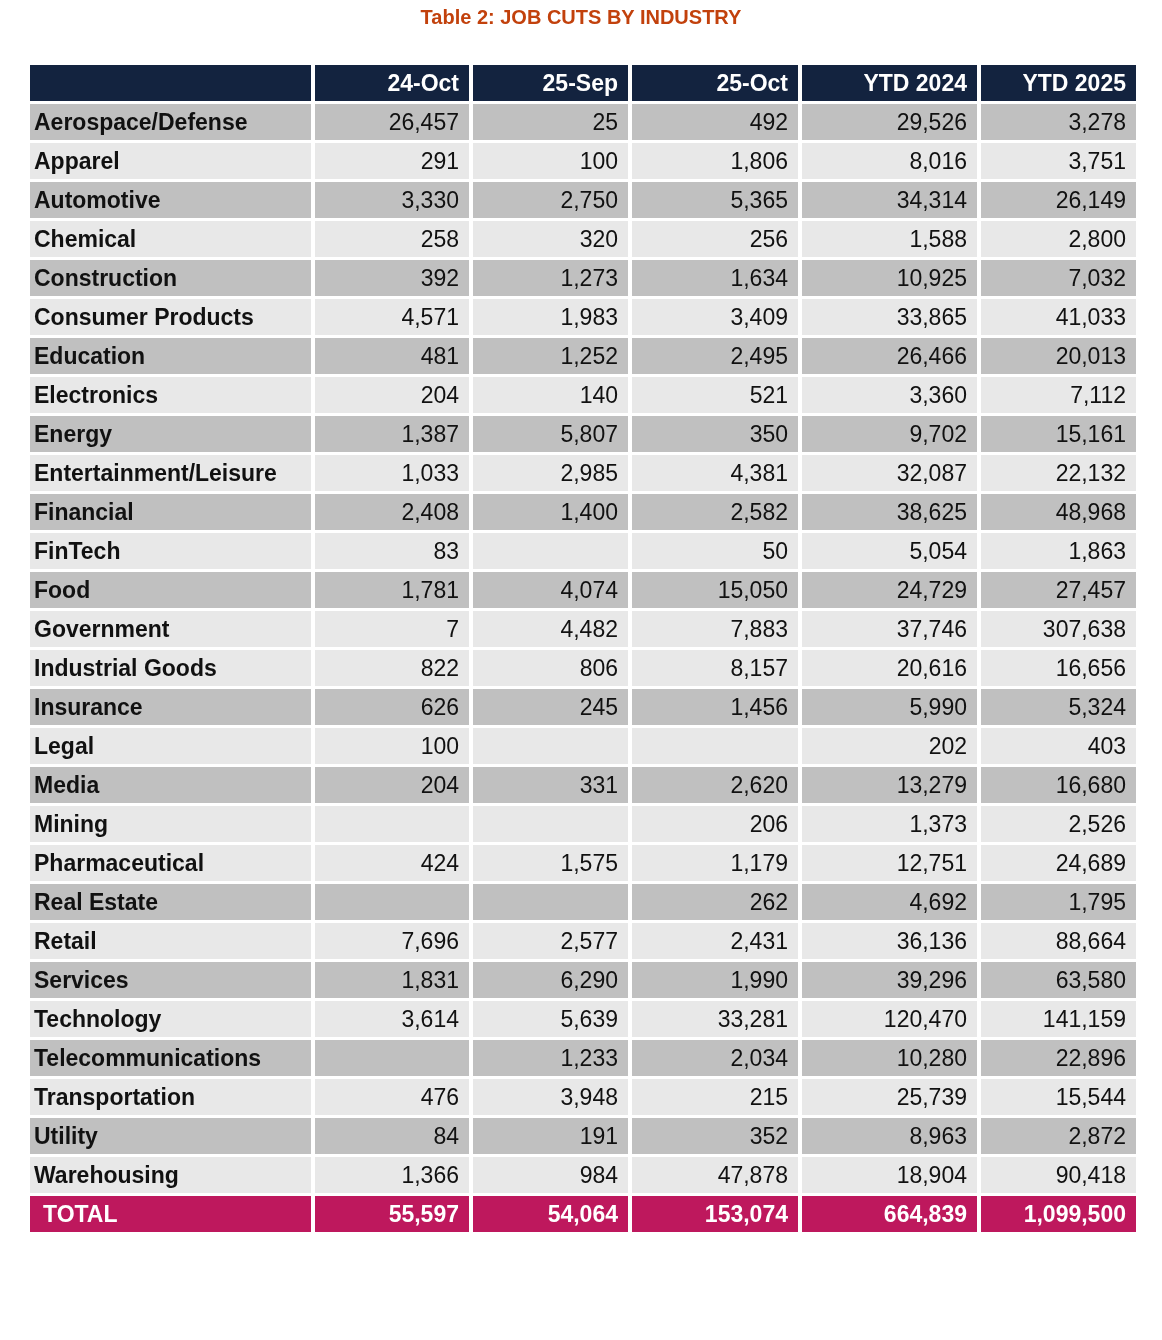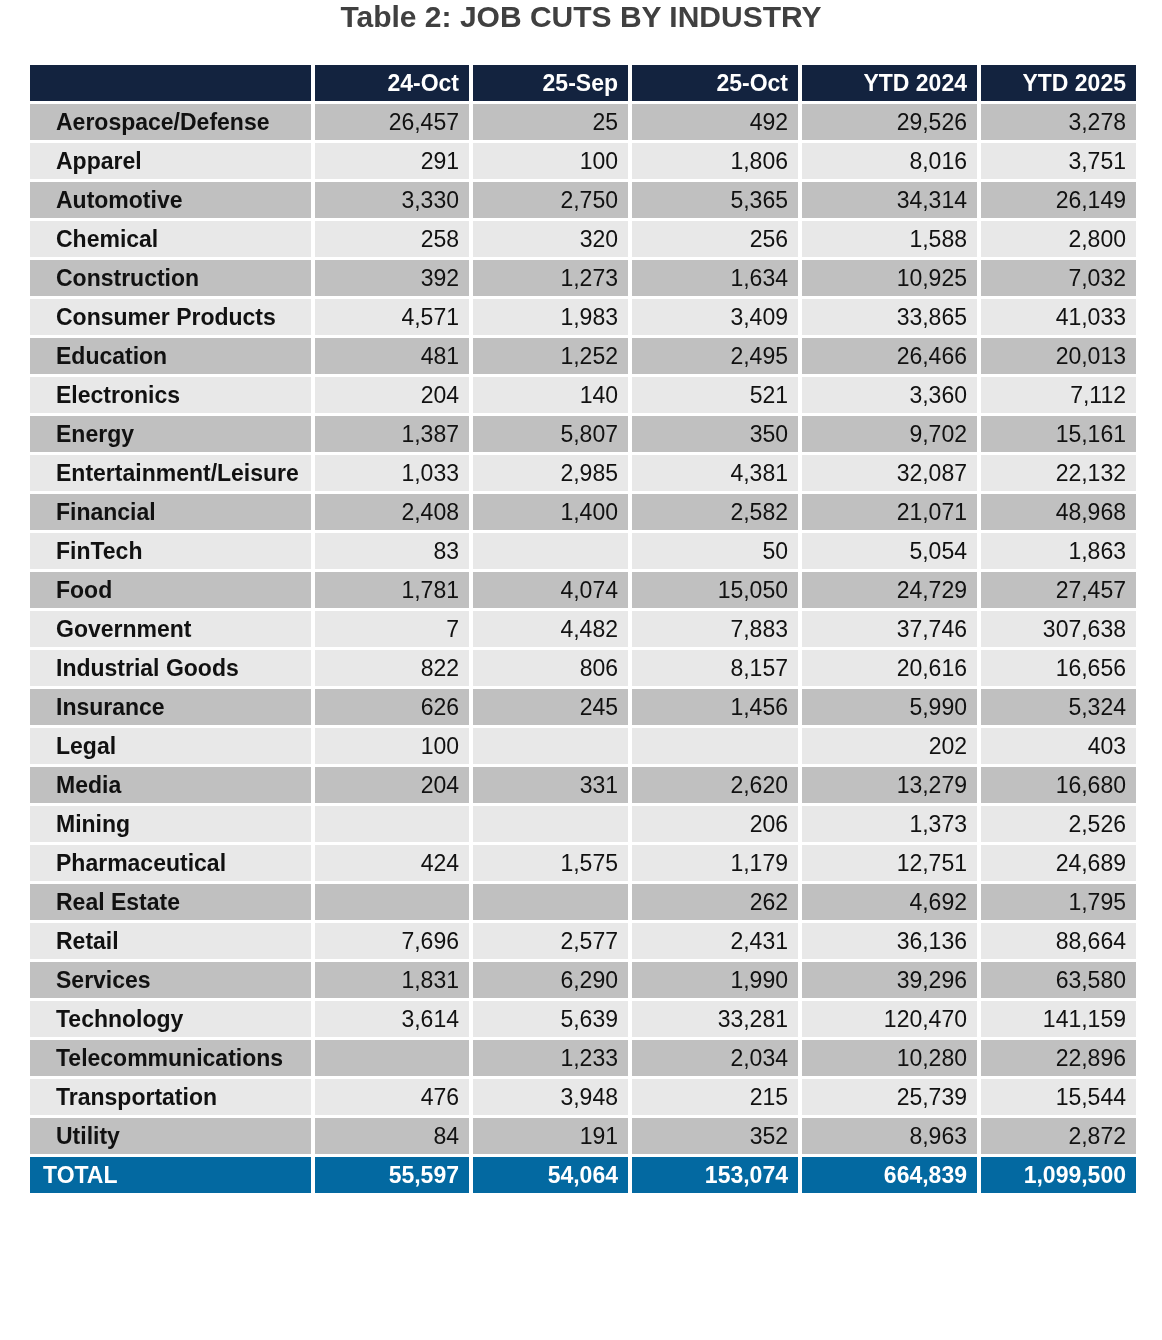--- a/index.html
+++ b/index.html
@@ -1,44 +1,44 @@
 <!DOCTYPE html>
 <html><head>
 <meta charset="utf-8">
 <style>
   html, body { margin: 0; padding: 0; background: #ffffff; }
   body { width: 1162px; height: 1340px; position: relative; overflow: hidden; }
   .title {
     position: absolute; left: 0; top: 0; width: 1162px; height: 34px;
     text-align: center; font-family: "Liberation Sans", sans-serif;
-    font-weight: bold; font-size: 30px; line-height: 34px; color: #404040;
+    font-weight: bold; font-size: 20px; line-height: 34px; color: #c2410c;
   }
   table.jc {
     position: absolute; left: 26px; top: 62px;
     border-collapse: separate; border-spacing: 4px 3px;
     font-family: "Liberation Sans", sans-serif;
   }
   table.jc td, table.jc th {
     padding: 0 10px; height: 36px; line-height: 36px; white-space: nowrap;
     font-size: 23px;
   }
   table.jc col.c0 { width: 281px; }
   table.jc col.c1 { width: 154px; }
   table.jc col.c2 { width: 155px; }
   table.jc col.c3 { width: 166px; }
   table.jc col.c4 { width: 175px; }
   table.jc col.c5 { width: 155px; }
   thead th { background: #13233f; color: #ffffff; font-weight: bold; text-align: right; }
   thead th:first-child { text-align: left; }
   tbody td { color: #111; }
-  tbody td.label { font-weight: bold; text-align: left; padding-left: 26px; }
+  tbody td.label { font-weight: bold; text-align: left; padding-left: 4px; }
   tbody td.num { text-align: right; }
   tbody tr.dark td { background: #c0c0c0; }
   tbody tr.light td { background: #e8e8e8; }
-  tfoot td { background: #0369a1; color: #ffffff; font-weight: bold; text-align: right; }
+  tfoot td { background: #be185d; color: #ffffff; font-weight: bold; text-align: right; }
   tfoot td.label { text-align: left; padding-left: 13px; }
 </style>
 </head>
 <body>
 
 <div class="title">Table 2: JOB CUTS BY INDUSTRY</div>
 
 <table class="jc">
   <colgroup>
     <col class="c0">
@@ -137,21 +137,21 @@
         <td class="num">2,985</td>
         <td class="num">4,381</td>
         <td class="num">32,087</td>
         <td class="num">22,132</td>
       </tr>
       <tr class="dark">
         <td class="label">Financial</td>
         <td class="num">2,408</td>
         <td class="num">1,400</td>
         <td class="num">2,582</td>
-        <td class="num">21,071</td>
+        <td class="num">38,625</td>
         <td class="num">48,968</td>
       </tr>
       <tr class="light">
         <td class="label">FinTech</td>
         <td class="num">83</td>
         <td class="num"></td>
         <td class="num">50</td>
         <td class="num">5,054</td>
         <td class="num">1,863</td>
       </tr>
@@ -267,20 +267,28 @@
         <td class="num">25,739</td>
         <td class="num">15,544</td>
       </tr>
       <tr class="dark">
         <td class="label">Utility</td>
         <td class="num">84</td>
         <td class="num">191</td>
         <td class="num">352</td>
         <td class="num">8,963</td>
         <td class="num">2,872</td>
+      </tr>
+      <tr class="light">
+        <td class="label">Warehousing</td>
+        <td class="num">1,366</td>
+        <td class="num">984</td>
+        <td class="num">47,878</td>
+        <td class="num">18,904</td>
+        <td class="num">90,418</td>
       </tr>
     </tbody>
   <tfoot>
     <tr>
       <td class="label">TOTAL</td>
       <td>55,597</td>
       <td>54,064</td>
       <td>153,074</td>
       <td>664,839</td>
       <td>1,099,500</td>

